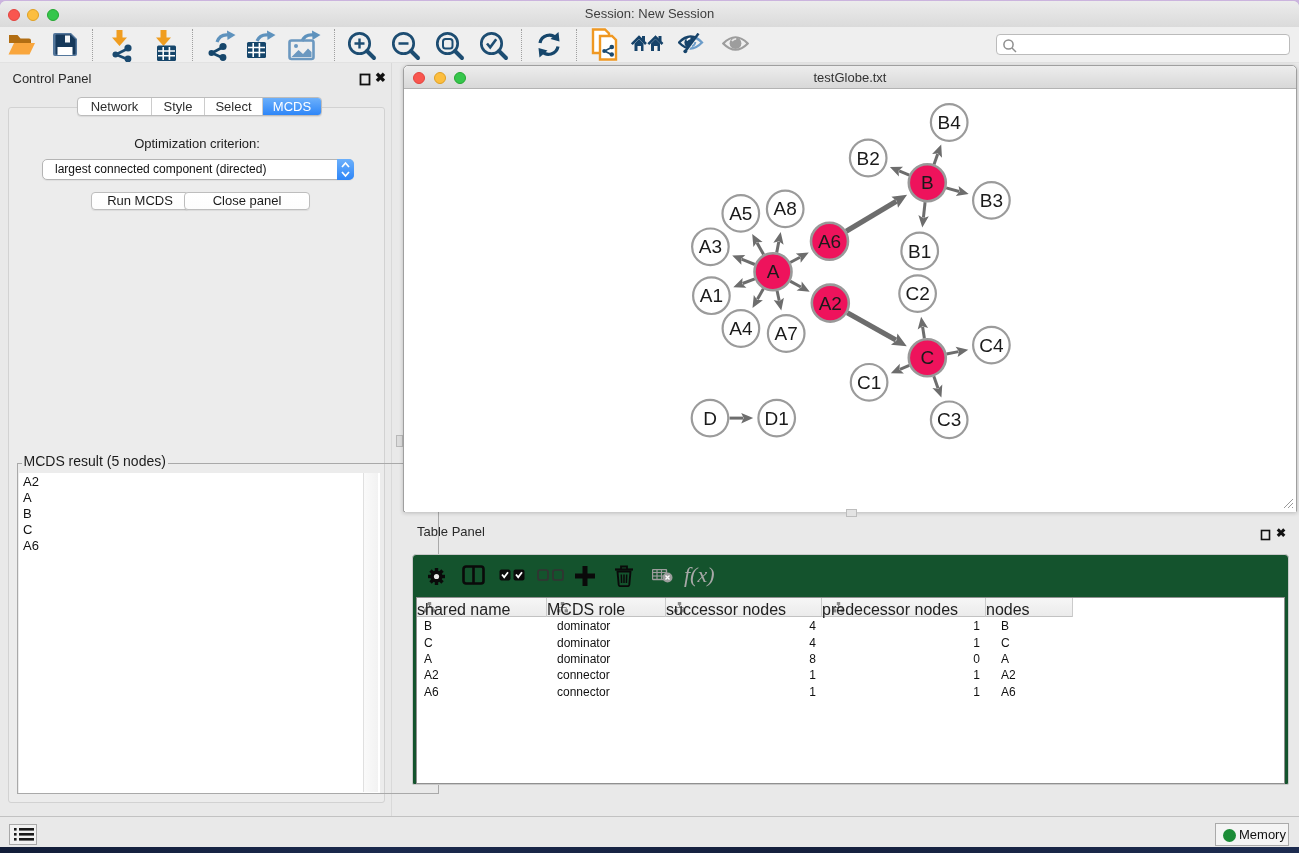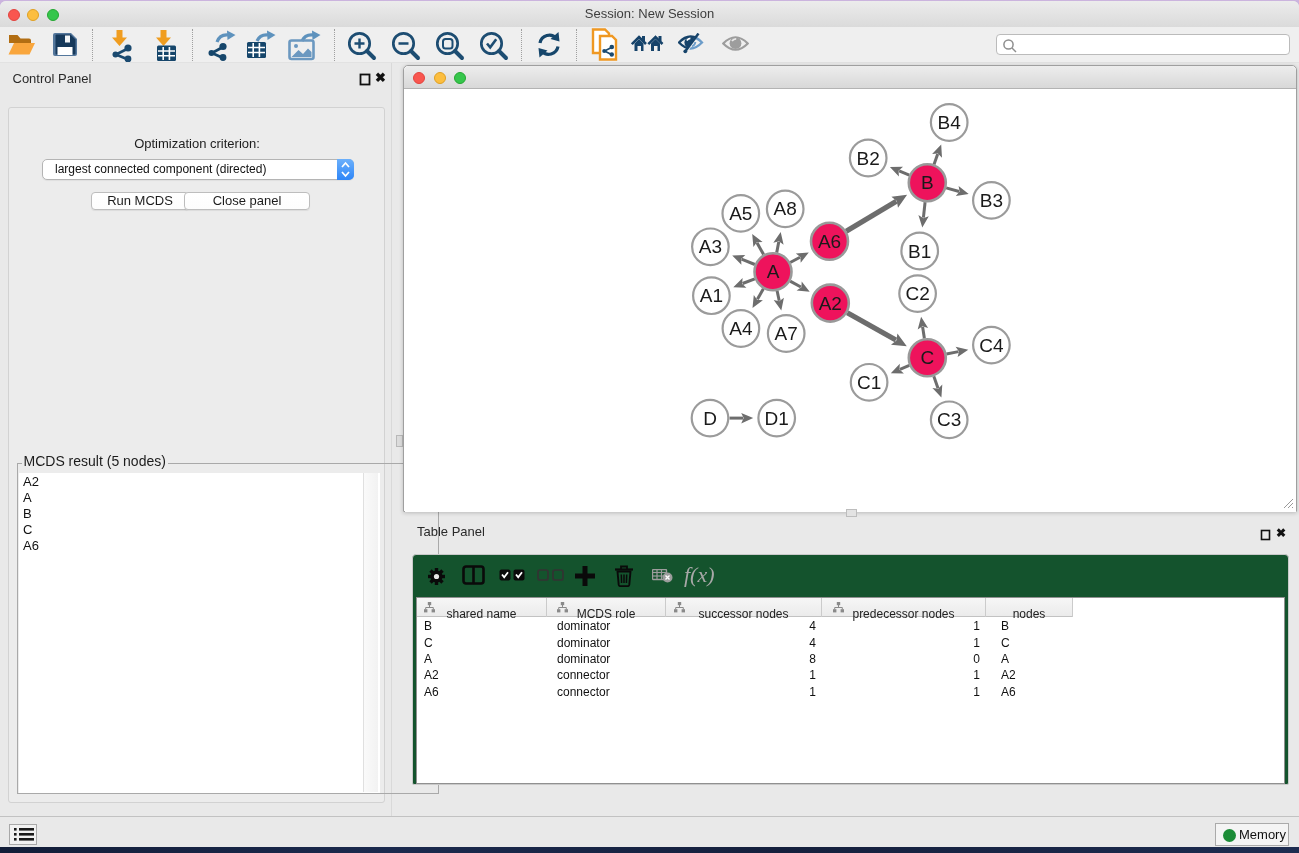--- a/index.html
+++ b/index.html
@@ -25,21 +25,21 @@
 .listbox .items{position:absolute;left:4px;top:0.5px;font-size:13px;line-height:16.2px;color:#111}
 .sbar{position:absolute;right:2px;top:0;width:15px;height:319px;background:linear-gradient(90deg,#fafafa,#f2f2f2);border-left:1px solid #e0e0e0}
 .win{position:absolute;left:403px;top:64px;width:894px;height:447px;background:#fff;border:1px solid #9f9f9f;border-radius:5px 5px 1px 1px;box-shadow:0 1px 4px rgba(0,0,0,.2)}
 .wtitle{position:absolute;left:0;top:0;width:100%;height:23px;background:linear-gradient(#ededed,#d8d8d8);border-bottom:1px solid #b3b3b3;border-radius:5px 5px 0 0}
 .wtitle .t{position:absolute;width:100%;text-align:center;top:4px;font-size:13px;color:#333}
 .wtl{position:absolute;top:5.5px;width:12px;height:12px;border-radius:50%}
 .canvas{position:absolute;left:1px;top:24px;width:891px;height:422px;background:#fff;overflow:hidden}
 .tpanel{position:absolute;left:412px;top:553px;width:877px;height:231px;border:1px solid #c9c9c9;background:#14532d;border-radius:4px 4px 2px 2px}
 .tbl{position:absolute;left:3px;top:42px;width:869px;height:187px;background:#fff;border:1px solid #909090}
 .thead{position:absolute;left:0;top:0;height:19px;background:linear-gradient(#f6f6f6,#ebebeb);border-bottom:1px solid #c2c2c2}
-.thead .cell{position:absolute;top:0;height:19px;font-size:12px;color:#222;text-align:center;border-right:1px solid #cbcbcb;padding-top:9px}
+.thead .cell{position:absolute;top:0;height:19px;font-size:16px;color:#222;text-align:left;border-right:1px solid #cbcbcb;padding-top:3px}
 .trow{position:absolute;font-size:12px;color:#111}
 .statusline{position:absolute;left:0;top:815px;width:1299px;border-top:1px solid #c2c2c2}
 .lbtn{position:absolute;left:9px;top:823px;width:28px;height:21px;border:1px solid #a8a8a8;background:#f1f1f1}
 .membtn{position:absolute;left:1215px;top:822px;width:74px;height:23px;border:1px solid #aaa;background:#f4f4f4;font-size:13px;color:#111}
 .bottomstrip{position:absolute;left:0;top:847px;width:1299px;height:6px;background:linear-gradient(90deg,#121d38,#1b2a4e 30%,#15203d 60%,#1d2c50)}
 </style></head><body>
 <div class="app">
 
 <div class="titlebar">
  <div class="tl" style="left:7.5px;background:#f9564f;border:0.5px solid #e2443f"></div>
@@ -195,20 +195,26 @@
  </div>
 </div>
 
 <div class="abs panelhead" style="left:12.5px;top:70px">Control Panel</div>
     <div class="abs" style="left:391px;top:62px;width:1px;height:753px;background:#d9d9d9"></div>
 <svg class="abs" style="left:359px;top:72px" width="12" height="13" viewBox="0 0 12 13">
       <rect x="1.5" y="1.5" width="9" height="10" fill="none" stroke="#111" stroke-width="1.8"></rect>
     </svg>
 <div class="abs" style="left:375px;top:69px;font-size:13px;font-weight:bold;color:#111">✖</div>
 <div class="cpanel"></div>
+<div class="seg" style="left:77px;top:96px;width:245px;height:19px">
+ <div style="width:74px">Network</div>
+      <div style="width:53px">Style</div>
+      <div style="width:58px">Select</div>
+      <div class="sel" style="width:58px">MCDS</div>
+</div>
 <div class="abs" style="left:0;top:134.5px;width:394px;text-align:center;font-size:13px;color:#1d1d1d">Optimization criterion:</div>
 <div class="abs" style="left:42px;top:158px;width:312px;height:21px;background:#fff;border:1px solid #b4b4b4;border-radius:5px;box-shadow:0 1px 1px rgba(0,0,0,.06)">
  <div style="position:absolute;left:12px;top:1.5px;font-size:12px;color:#111">largest connected component (directed)</div>
  <div style="position:absolute;right:-1px;top:-1px;width:17px;height:21px;background:linear-gradient(#6cb0fb,#2e86f8);border-radius:0 5px 5px 0">
   <svg width="17" height="21" viewBox="0 0 17 21">
           <path d="M5 8 l3.5-4 3.5 4 M5 13 l3.5 4 3.5-4" fill="none" stroke="#fff" stroke-width="1.7"></path>
         </svg>
  </div>
 </div>
 <div class="btn" style="left:91px;top:191px;width:98px;height:18px">Run MCDS</div>
@@ -222,20 +228,21 @@
 </div>
 <svg class="abs" style="left:396px;top:434px" width="7" height="12" viewBox="0 0 7 12">
       <rect x="0.5" y="0.5" width="6" height="11" fill="#dcdcdc" stroke="#b9b9b9" stroke-width="1"></rect>
     </svg>
 
 <div class="win">
  <div class="wtitle">
   <div class="wtl" style="left:9px;background:#f9564f;border:0.5px solid #e2443f"></div>
   <div class="wtl" style="left:29.5px;background:#fcbe3f;border:0.5px solid #dfa023"></div>
   <div class="wtl" style="left:50px;background:#36c64c;border:0.5px solid #24a732"></div>
+  <div class="t">testGlobe.txt</div>
  </div>
  <div class="canvas">
 <svg width="893" height="424" style="position:absolute;left:0;top:0">
           <line x1="349.8" y1="188.8" x2="337.6" y2="193.5" stroke="#6d6d6d" stroke-width="3.0"></line>
           <polygon points="328.3,197.2 337.6,187.9 337.1,193.7 341.4,197.7" fill="#6d6d6d"></polygon>
           <line x1="349.9" y1="174.5" x2="336.5" y2="169.2" stroke="#6d6d6d" stroke-width="3.0"></line>
           <polygon points="327.2,165.5 340.3,165.0 336.1,169.0 336.4,174.8" fill="#6d6d6d"></polygon>
           <line x1="358.4" y1="198.7" x2="352.4" y2="209.3" stroke="#6d6d6d" stroke-width="3.0"></line>
           <polygon points="347.5,218.0 348.8,205.0 352.1,209.8 357.9,210.2" fill="#6d6d6d"></polygon>
           <line x1="358.6" y1="164.6" x2="352.0" y2="152.7" stroke="#6d6d6d" stroke-width="3.0"></line>

